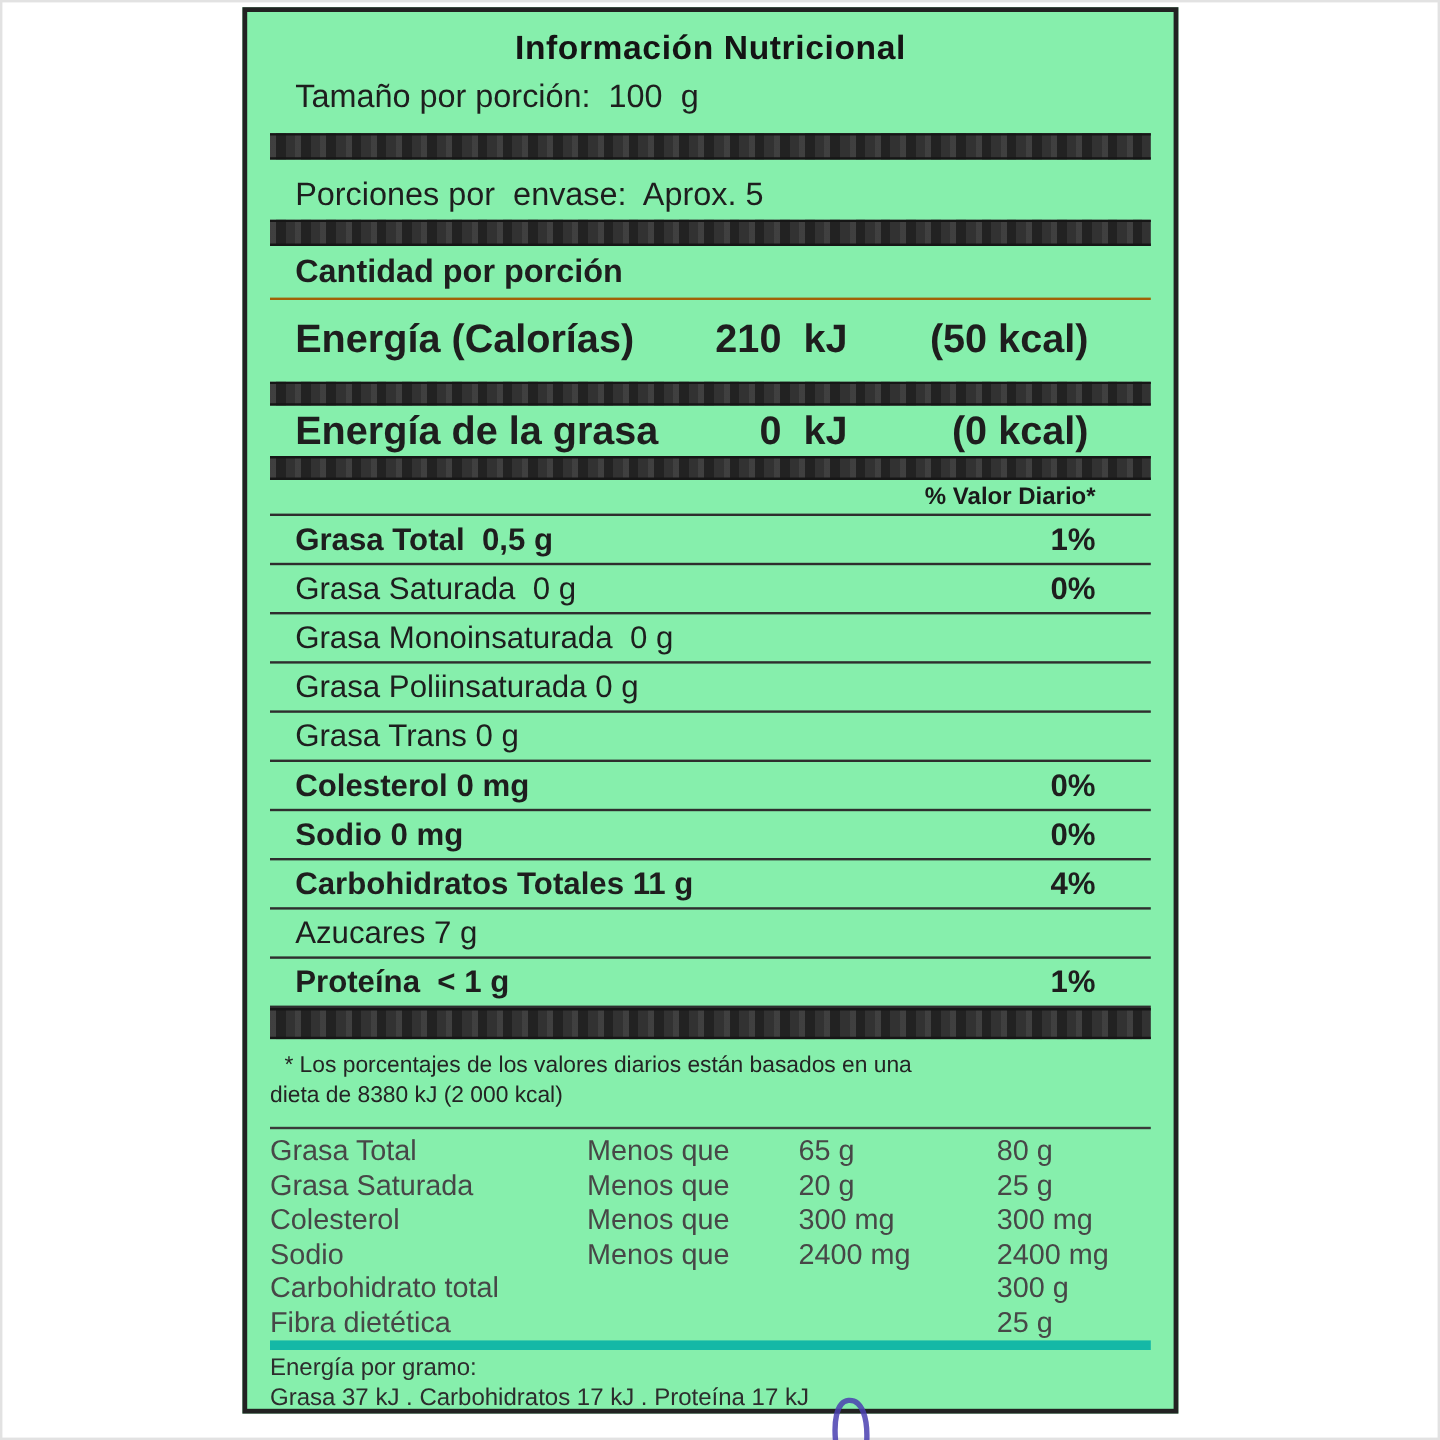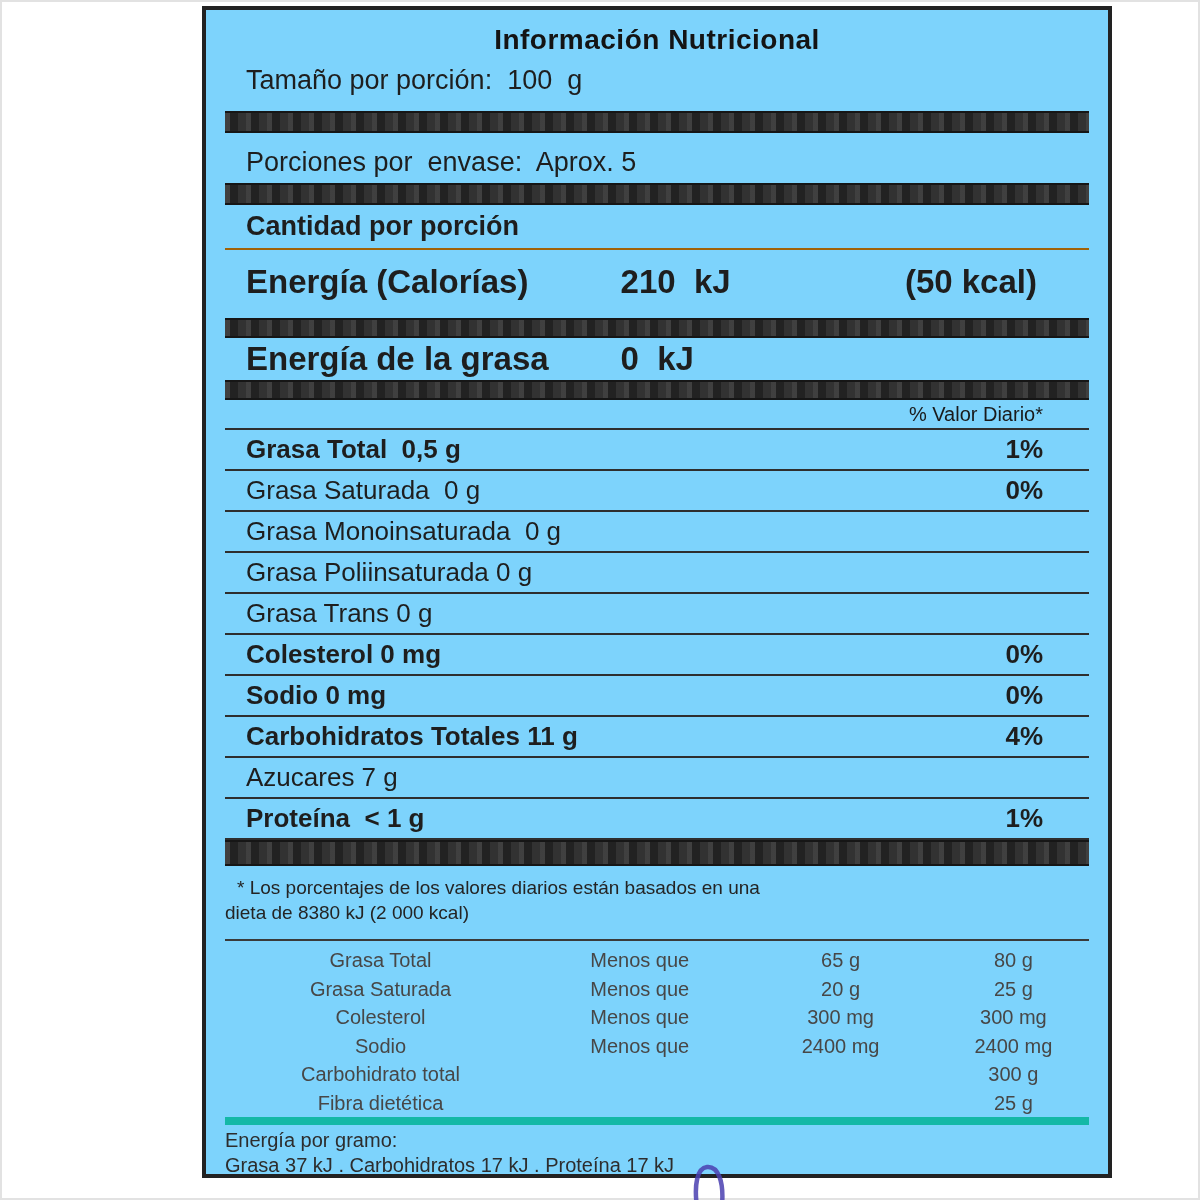--- a/index.html
+++ b/index.html
@@ -12,24 +12,24 @@
     overflow: hidden;
   }
   .frame {
     position: absolute; inset: 0;
     border: 2px solid #e2e2e2;
     pointer-events: none;
   }
   .label-box {
     position: absolute;
     left: 202px; top: 6px;
-    width: 910px; height: 1172px;
+    width: 780px; height: 1172px;
     box-sizing: border-box;
     border: 4px solid #222222;
-    background: #7dd3fc;
+    background: #86efac;
     overflow: hidden;
   }
   .inner { padding: 0 19px; }
   .t { white-space: pre-wrap; }
   .title {
     margin-top: 14px;
     text-align: center;
     font-size: 28px; font-weight: 700;
     letter-spacing: 0.5px;
     color: #141414;
@@ -54,31 +54,31 @@
     margin-top: 3px;
     padding-bottom: 4px;
     border-bottom: 2px solid #a16207;
   }
   .energy-row {
     display: flex; align-items: baseline;
     font-size: 33px; font-weight: 700; line-height: 40px;
     padding-left: 21px; padding-right: 46px;
   }
   .energy-row .nm { flex: 0 0 47%; }
-  .energy-row .kj { flex: 0 0 22%; text-align: left; }
+  .energy-row .kj { flex: 0 0 22%; text-align: right; }
   .energy-row .kcal { flex: 1 1 auto; text-align: right; padding-right: 6px; }
   .energy1 { margin-top: 12px; }
   .bar3 { margin-top: 16px; height: 20px; }
   .energy2 { margin-top: 3px; line-height: 36px; font-weight: 700; }
   .bar4 { margin-top: 3px; height: 20px; }
   .dv-header {
     margin-top: 2px;
     text-align: right;
     padding-right: 46px;
-    font-size: 20px; font-weight: 400;
+    font-size: 20px; font-weight: 700;
     line-height: 24px;
     padding-bottom: 2px;
     border-bottom: 2px solid #2e2e2e;
     color: #1a1a1a;
   }
   .nrow {
     display: flex; justify-content: space-between; align-items: center;
     font-size: 26px; line-height: 26px;
     padding: 6px 46px 7px 21px;
     border-bottom: 2px solid #2e2e2e;
@@ -93,23 +93,22 @@
   }
   .footnote .l1 { padding-left: 12px; }
   .sep {
     margin-top: 14px;
     border-top: 2px solid #3a3a3a;
   }
   .ref-table {
     display: grid;
     grid-template-columns: 36% 24% 22.5% 17.5%;
     padding-top: 5px;
-    font-size: 20px; line-height: 28.5px;
+    font-size: 24px; line-height: 28.5px;
     color: #474747;
-    text-align: center;
   }
   .ref-row { display: contents; }
   .epg {
     border-top: 8px solid #14b8a6;
     padding-top: 3px;
     font-size: 20px; line-height: 25px;
     color: #2d2d2d;
   }
   .pen-mark { position: absolute; left: 684px; top: 1155px; }
 </style>
@@ -137,20 +136,21 @@
       <span class="nm t">Energía (Calorías)</span>
       <span class="kj t">210  kJ</span>
       <span class="kcal t">(50 kcal)</span>
     </div>
 
     <div class="bar bar3"></div>
 
     <div class="energy-row energy2">
       <span class="nm t">Energía de la grasa</span>
       <span class="kj t">0  kJ</span>
+      <span class="kcal t">(0 kcal)</span>
     </div>
 
     <div class="bar bar4"></div>
 
     <div class="dv-header t">% Valor Diario*</div>
 
     <div class="nrow">
       <span class="t b">Grasa Total  0,5 g</span>
       <span class="dv t">1%</span>
     </div>

